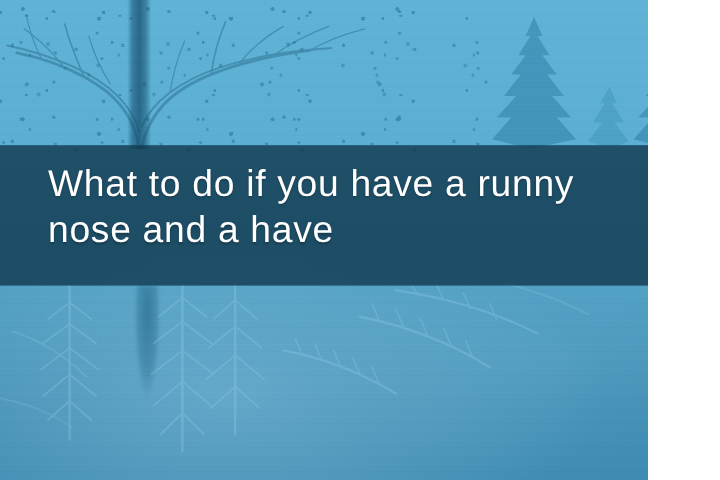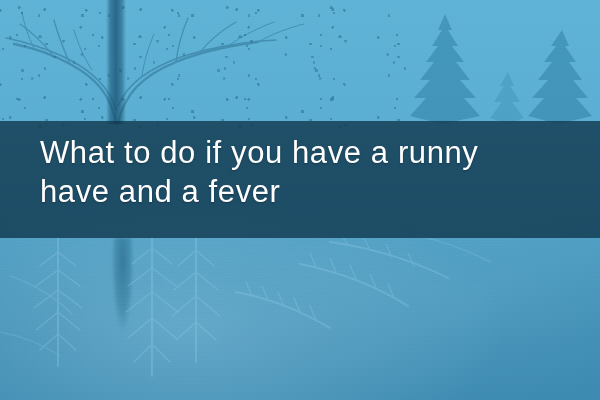--- a/index.html
+++ b/index.html
@@ -7,21 +7,21 @@
     margin: 0;
     padding: 0;
     background: #ffffff;
   }
   body {
     font-family: "Liberation Sans", sans-serif;
   }
 
   #banner {
     position: relative;
-    width: 600px;
+    width: 540px;
     height: 400px;
     overflow: hidden;
     background: #5bafd2;
   }
 
   
   .bg-layer {
     position: absolute;
     inset: 0;
     pointer-events: none;
@@ -257,16 +257,16 @@
       <path d="M0 96 C 22 100, 42 108, 60 120" stroke-width="1.4" opacity="0.6"></path>
     </g>
   </svg>
 
   <div class="bg-layer" id="bg-grain"></div>
 
   <div id="title-band"></div>
 
   <div id="title-block">
     <div class="title-line">What to do if you have a runny</div>
-    <div class="title-line">have and a fever</div>
+    <div class="title-line">nose and a have</div>
   </div>
 
 </div>
 
 </body></html>

